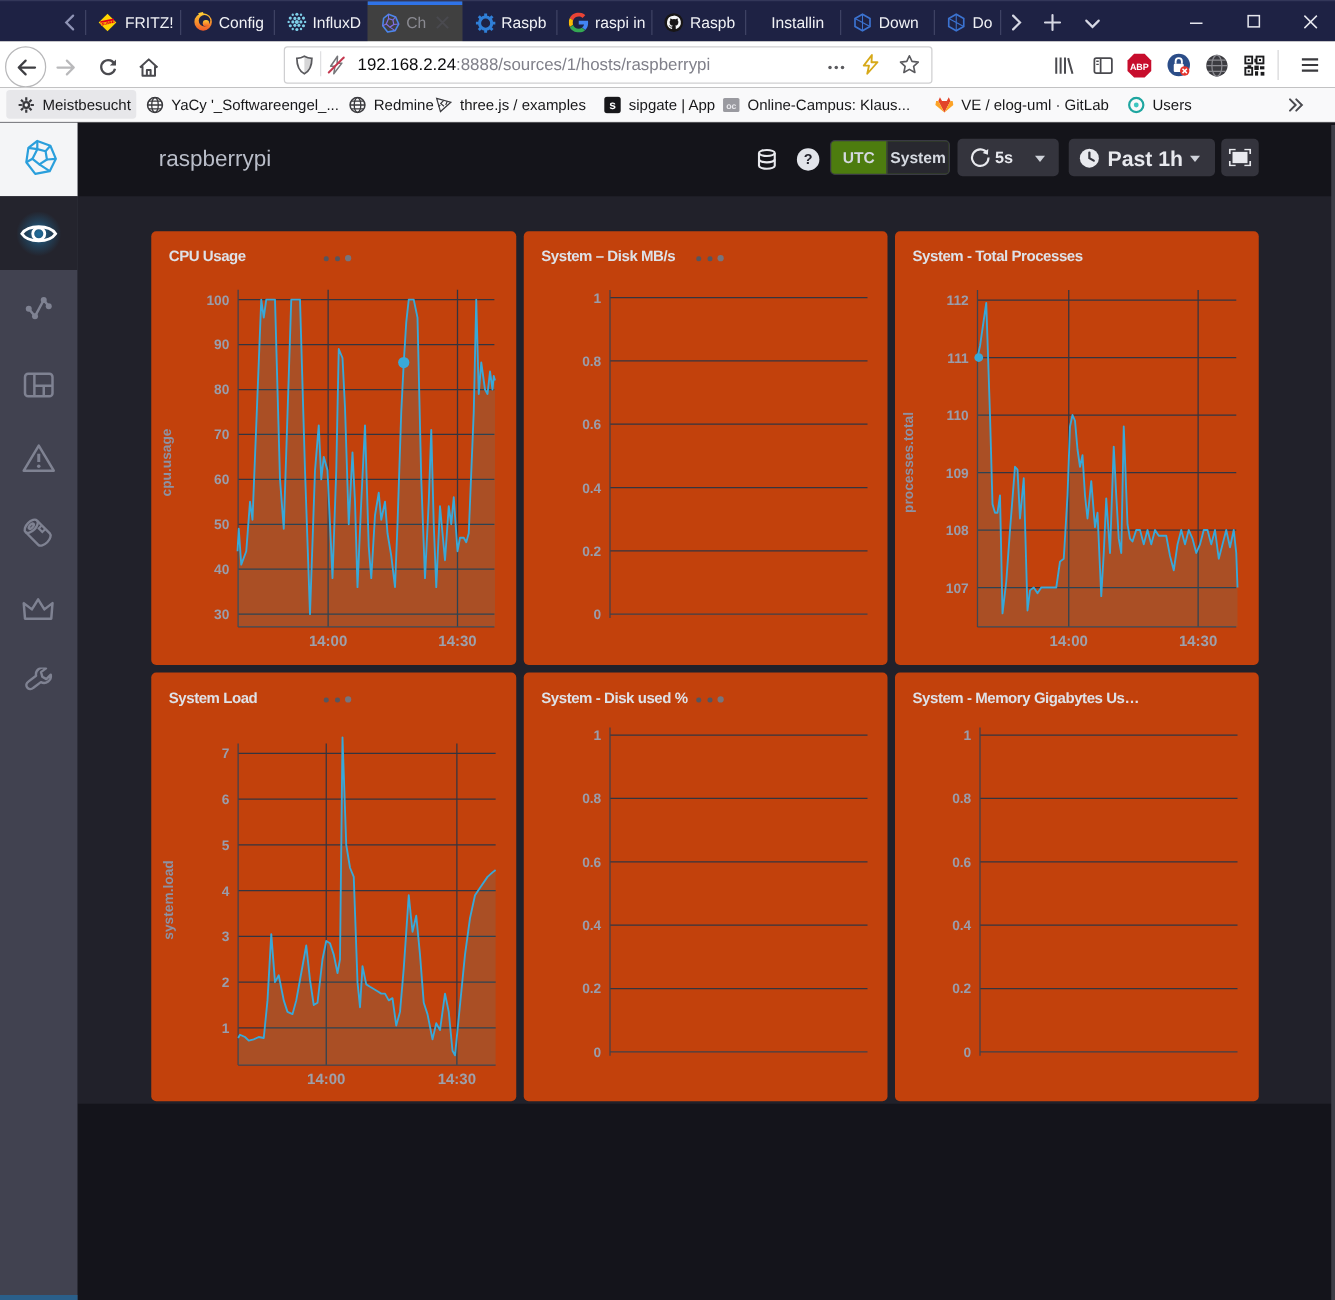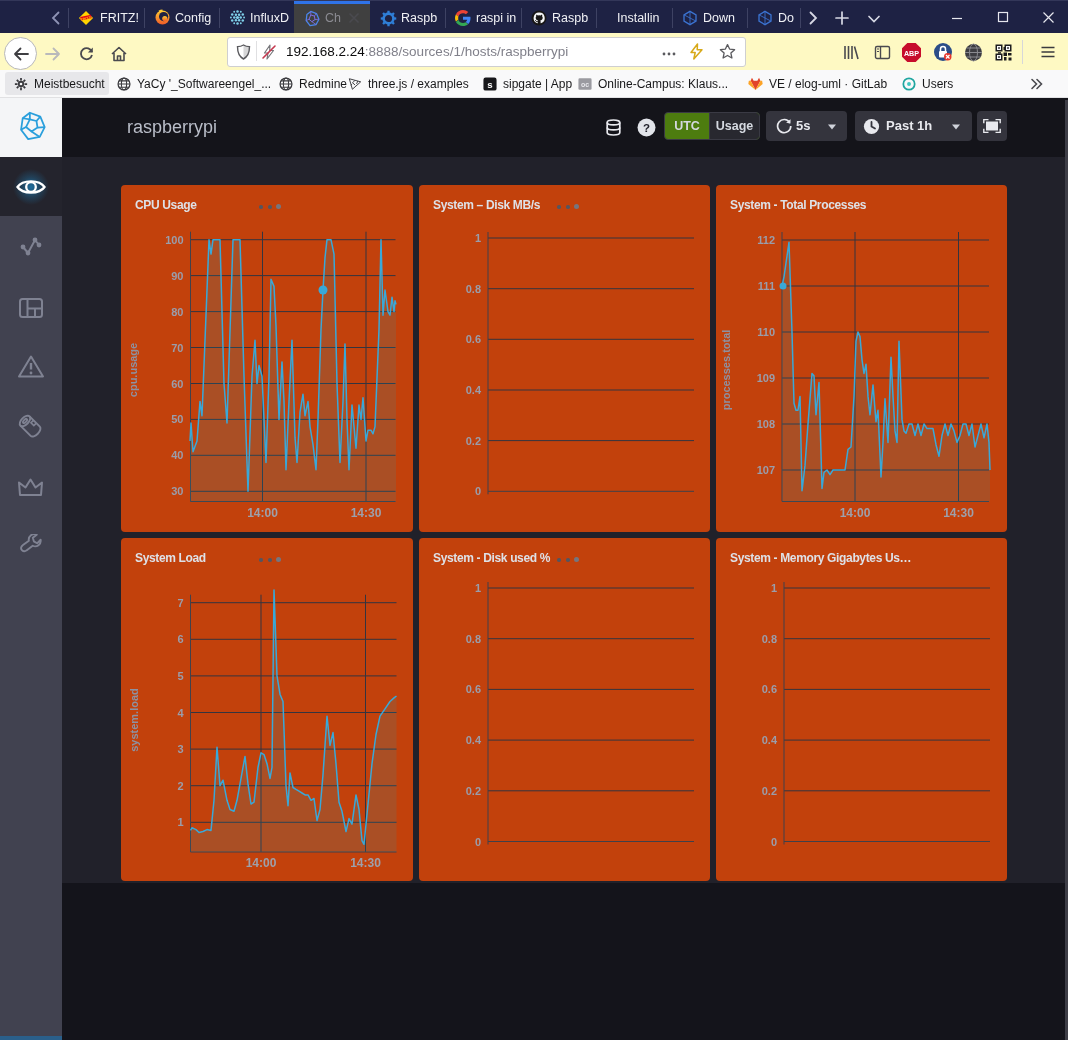--- a/index.html
+++ b/index.html
@@ -160,21 +160,21 @@
 <svg width="12" height="12" style="left:951px;top:11px" viewBox="0 0 12 12">
       <path d="M1 6.5 H11" stroke="#e6e7ee" stroke-width="1.2"></path>
     </svg>
 <svg width="12" height="12" style="left:997px;top:10px" viewBox="0 0 12 12">
       <rect x="1.5" y="1.5" width="9" height="9" fill="none" stroke="#e6e7ee" stroke-width="1.2"></rect>
     </svg>
 <svg width="13" height="13" style="left:1042px;top:10px" viewBox="0 0 13 13">
       <path d="M1.5 1.5 L11.5 11.5 M11.5 1.5 L1.5 11.5" stroke="#e6e7ee" stroke-width="1.2"></path>
     </svg>
 </div>
-<div class="abs" style="left:0;top:33px;width:1068px;height:37px;background:#fef9c3">
+<div class="abs" style="left:0;top:33px;width:1068px;height:37px;background:#ffffff">
 <div class="abs" style="left:4px;top:4px;width:33px;height:33px;border-radius:50%;background:#fff;border:1px solid #b8b8ba"></div>
 <svg width="18" height="18" style="left:12px;top:12px" viewBox="0 0 18 18">
       <path d="M16 9 H3 M8.5 3.5 L3 9 L8.5 14.5" stroke="#3e3e42" stroke-width="1.8" fill="none" stroke-linecap="round" stroke-linejoin="round"></path>
     </svg>
 <svg width="18" height="18" style="left:44px;top:12px" viewBox="0 0 18 18">
       <path d="M2 9 H15 M9.5 3.5 L15 9 L9.5 14.5" stroke="#b9b9bb" stroke-width="1.8" fill="none" stroke-linecap="round" stroke-linejoin="round"></path>
     </svg>
 <svg width="17" height="17" style="left:78px;top:12px" viewBox="0 0 17 17">
       <path d="M13.9 7 a5.6 5.6 0 1 0 .1 3" stroke="#4a4a4f" stroke-width="1.8" fill="none"></path>
       <path d="M14.8 2.5 L14.8 7.4 L9.9 7.4 Z" fill="#4a4a4f"></path>
@@ -379,39 +379,39 @@
         <path d="M2.2 3.4 V13.6 a6.3 2.4 0 0 0 12.6 0 V3.4"></path>
         <path d="M2.2 8.5 a6.3 2.4 0 0 0 12.6 0"></path>
       </g>
     </svg>
 <svg width="19" height="19" style="left:637px;top:20px" viewBox="0 0 19 19">
       <circle cx="9.5" cy="9.5" r="9" fill="#e2e4ea"></circle>
       <text x="9.5" y="13.6" text-anchor="middle" font-size="11.5" font-weight="bold" fill="#22222c" font-family="Liberation Sans">?</text>
     </svg>
 <div class="abs" style="left:664px;top:14px;width:96px;height:28px;border:1px solid #3a3a44;border-radius:4px;background:#4d7c0f;display:flex">
 <div style="width:45px;line-height:26px;text-align:center;font-size:12.5px;font-weight:bold;color:#d5d9e0;border-right:1px solid #3a3a44">UTC</div>
-<div style="flex:1;line-height:26px;text-align:center;font-size:12.5px;font-weight:bold;color:#d5d9e0;background:#28282f;border-radius:0 3px 3px 0">Usage</div>
+<div style="flex:1;line-height:26px;text-align:center;font-size:12.5px;font-weight:bold;color:#d5d9e0;background:#28282f;border-radius:0 3px 3px 0">System</div>
 </div>
 <div class="abs" style="left:766px;top:13px;width:81px;height:30px;background:#34343d;border-radius:4px"></div>
 <svg width="16" height="16" style="left:776px;top:20px" viewBox="0 0 16 16">
       <g fill="none" stroke="#e8e9ee" stroke-width="1.7">
         <path d="M13.8 4.6 a6.6 6.6 0 1 0 1 3.4"></path>
       </g>
       <path d="M14.6 1.2 L14.3 5.8 L10.1 4.4 Z" fill="#e8e9ee"></path>
     </svg>
 <div class="abs" style="left:796px;top:20px;font-size:13px;font-weight:bold;color:#e8e9ee">5s</div>
 <svg width="12" height="12" style="left:826px;top:23px" viewBox="0 0 12 12">
       <path d="M2 3.5 L6 8.5 L10 3.5 Z" fill="#cfd2da"></path>
     </svg>
 <div class="abs" style="left:855px;top:13px;width:117px;height:30px;background:#34343d;border-radius:4px"></div>
 <svg width="17" height="17" style="left:863px;top:20px" viewBox="0 0 17 17">
       <circle cx="8.5" cy="8.5" r="7.6" fill="#e8e9ee"></circle>
       <path d="M8.5 4 V8.5 L12 10.5" stroke="#34343d" stroke-width="1.8" fill="none" stroke-linecap="round"></path>
     </svg>
-<div class="abs" style="left:886px;top:20px;font-size:13px;font-weight:bold;color:#e8e9ee">Past 1h</div>
+<div class="abs" style="left:886px;top:20px;font-size:17px;font-weight:bold;color:#e8e9ee">Past 1h</div>
 <svg width="12" height="12" style="left:950px;top:23px" viewBox="0 0 12 12">
       <path d="M2 3.5 L6 8.5 L10 3.5 Z" fill="#cfd2da"></path>
     </svg>
 <div class="abs" style="left:977px;top:13px;width:30px;height:30px;background:#34343d;border-radius:4px"></div>
 <svg width="18" height="14" style="left:983px;top:21px" viewBox="0 0 18 14">
       <rect x="3" y="2.5" width="12" height="9" fill="#e8e9ee"></rect>
       <g stroke="#34343d" stroke-width="1.4" fill="none">
         <path d="M5.5 0.5 H0.8 V4.2 M12.5 0.5 H17.2 V4.2 M0.8 9.8 V13.5 H5.5 M17.2 9.8 V13.5 H12.5" stroke="#e8e9ee"></path>
       </g>
     </svg>

